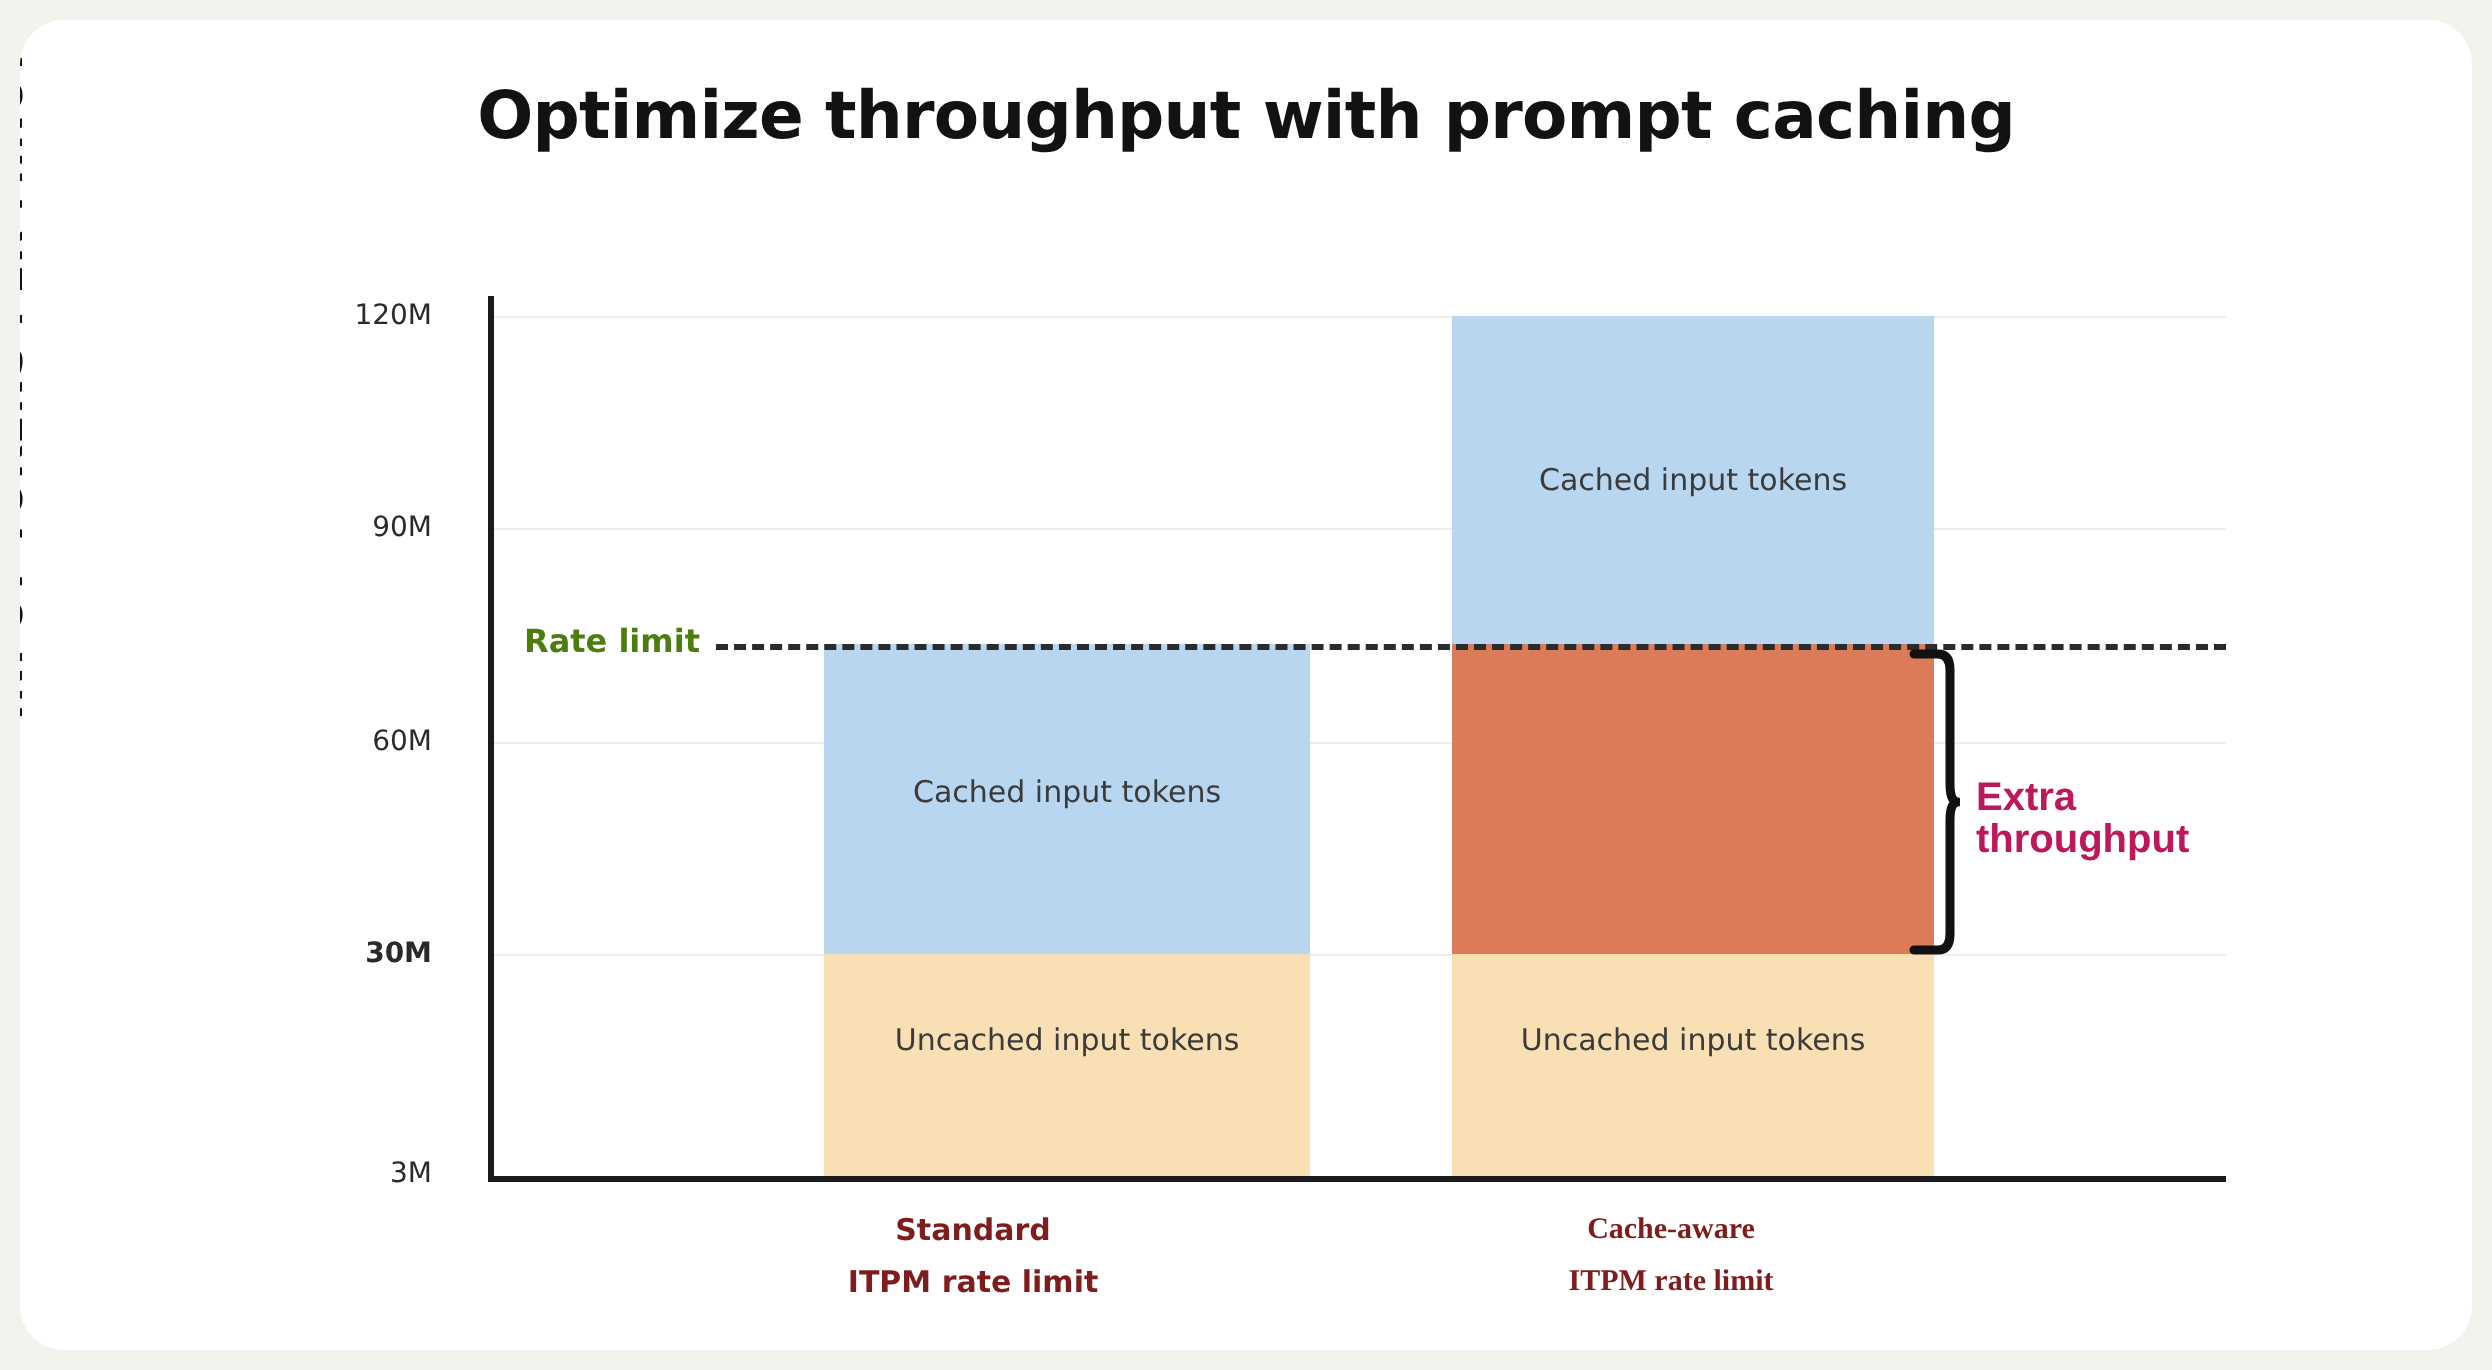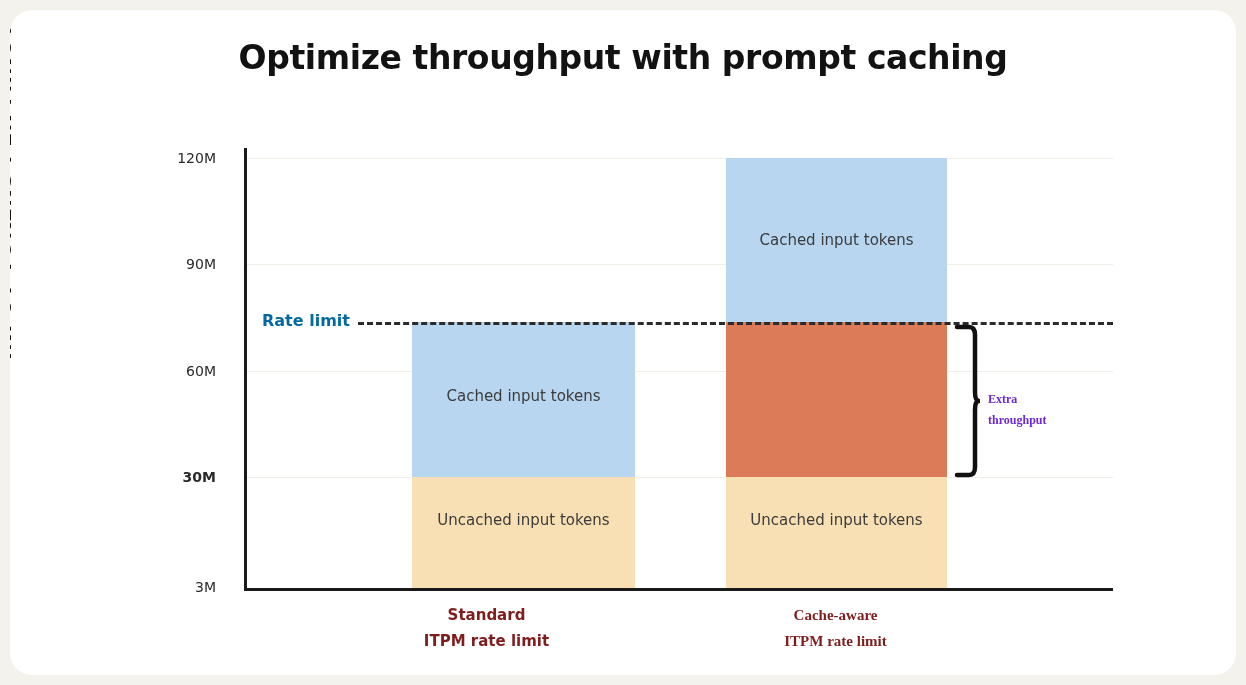--- a/index.html
+++ b/index.html
@@ -88,20 +88,21 @@
     font-size: 21px;
     font-weight: bold;
     letter-spacing: 1.1px;
     color: #121212;
     font-family: "DejaVu Sans", sans-serif;
   }
 
   
   .bar-seg {
     position: absolute;
+    padding-left: 20px;
   }
   .seg-label {
     position: absolute;
     left: 0;
     width: 100%;
     text-align: center;
     font-size: 15px;
     color: #3b3b3b;
     line-height: 20px;
     font-family: "DejaVu Sans", sans-serif;
@@ -115,41 +116,41 @@
     width: 755px;
     height: 0;
     border-top: 3px dashed #2b2b2b;
   }
   #rate-line-label {
     position: absolute;
     left: 252px;
     top: 301px;
     font-size: 16px;
     font-weight: bold;
-    color: #0369a1;
+    color: #4d7c0f;
     font-family: "DejaVu Sans", sans-serif;
   }
 
   
   #bracket {
     position: absolute;
     left: 944px;
     top: 314px;
     width: 26px;
     height: 154px;
   }
   #bracket-label {
     position: absolute;
     left: 978px;
     top: 379px;
-    font-size: 12px;
+    font-size: 20px;
     font-weight: bold;
     line-height: 21px;
-    color: #6d28d9;
-    font-family: Liberation Serif, serif;
+    color: #be185d;
+    font-family: Liberation Sans, sans-serif;
     white-space: pre-line;
   }
 
   
   .xcat {
     position: absolute;
     top: 592px;
     text-align: center;
     font-size: 15px;
     font-weight: bold;

